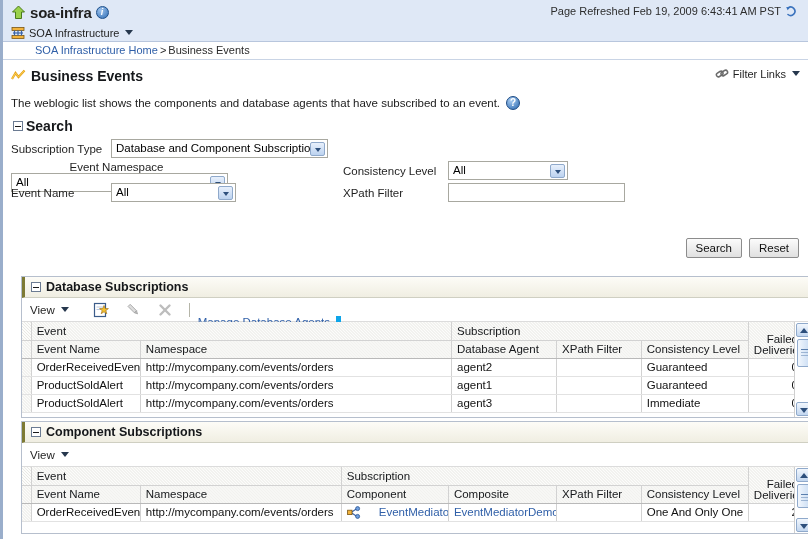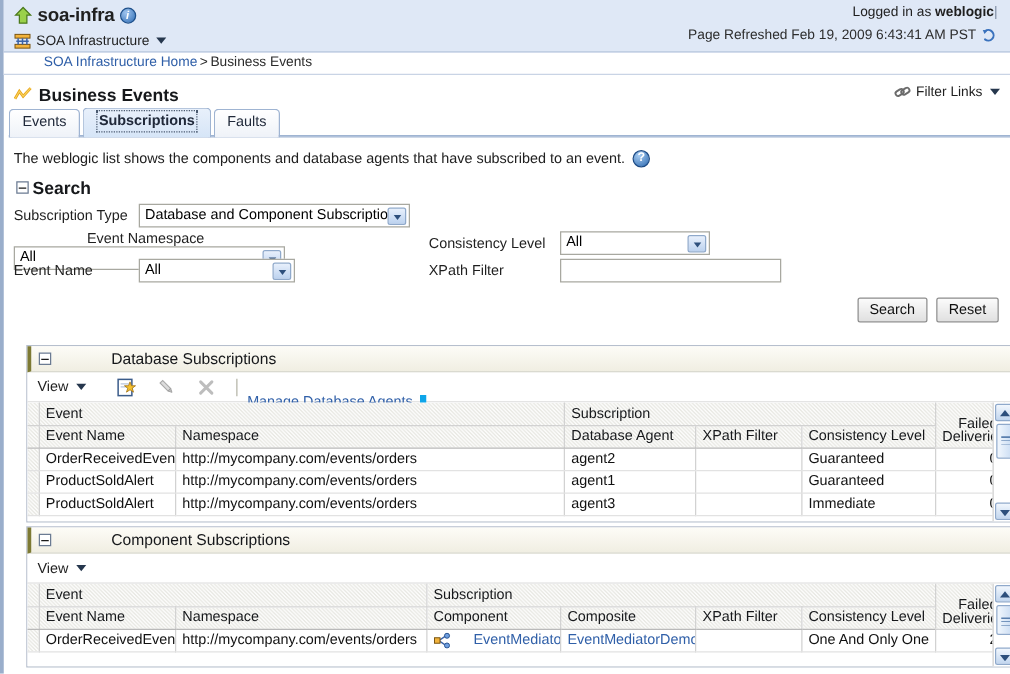--- a/index.html
+++ b/index.html
@@ -194,21 +194,21 @@
 
   
   .panel { margin: 0 9px 0 9px; border: 1px solid #b6bfcd; background:#fff; }
   .panel-hdr {
     height: 21px; display: flex; align-items: center; gap: 5px;
     padding-left: 6px;
     background: linear-gradient(#fdfcf7, #f0eee2);
     border-bottom: 1px solid #cfcfc2;
     border-left: 3px solid #7d7a34;
   }
-  .panel-hdr-title { font-size: 12.5px; font-weight: normal; color: #15171a; margin-left: 43px; }
+  .panel-hdr-title { font-size: 12.5px; font-weight: bold; color: #15171a; }
   .toolbar {
     height: 24px; display: flex; align-items: center; gap: 0;
     padding-left: 8px;
     background: #ffffff;
     border-bottom: 1px solid #dcdcdc;
   }
   .view-menu {
     display: flex; align-items: center; gap: 4px;
     font-size: 11.5px; color: #1f1f1f; cursor: pointer; margin-right: 16px;
   }
@@ -318,24 +318,20 @@
             <line x1="10.5" y1="4.5" x2="10.5" y2="9.5" stroke="#3a63a8" stroke-width="1.2"></line>
             <line x1="2" y1="7" x2="12" y2="7" stroke="#3a63a8" stroke-width="1.2"></line>
           </svg>
         </span>
         <span class="gh-sub-label">SOA Infrastructure</span>
         <span class="caret-down"></span>
       </div>
     </div>
 
     <div class="gh-right">
-      <div class="loggedin">
-        <span>Logged in as</span>
-        <b>weblogic</b><span class="sep">|</span>
-      </div>
       <div class="refreshed">
         <span>Page Refreshed Feb 19, 2009 6:43:41 AM PST</span>
         <span class="refresh-icon">
           <svg width="13" height="13" viewBox="0 0 13 13">
             <path d="M3,3 A4.2,4.2 0 1 1 3,9.5" fill="none" stroke="#3a72bd" stroke-width="1.6" stroke-linecap="round"></path>
             <polygon points="1.2,2 5.2,2.2 2.6,5.2" fill="#3a72bd"></polygon>
           </svg>
         </span>
       </div>
     </div>
@@ -360,29 +356,20 @@
             <rect x="1.2" y="5" width="7" height="4" rx="2" transform="rotate(-32 4.7 7)"></rect>
             <rect x="5.8" y="4" width="7" height="4" rx="2" transform="rotate(-32 9.3 6)"></rect>
           </g>
         </svg>
       </span>
       <span>Filter Links</span>
       <span class="caret-down"></span>
     </div>
   </div>
 
-  <div class="tabstrip">
-    <div class="tab">
-      <span class="tab-label">Events</span>
-    </div><div class="tab selected">
-      <span class="tab-label">Subscriptions</span>
-    </div><div class="tab">
-      <span class="tab-label">Faults</span>
-    </div>
-  </div>
 
   <div class="intro">
     <span>The weblogic list shows the components and database agents that have subscribed to an event.</span>
     <span class="help-icon">?</span>
   </div>
 
   <div class="search-hdr">
     <span class="disc"></span>
     <span class="search-title">Search</span>
   </div>

